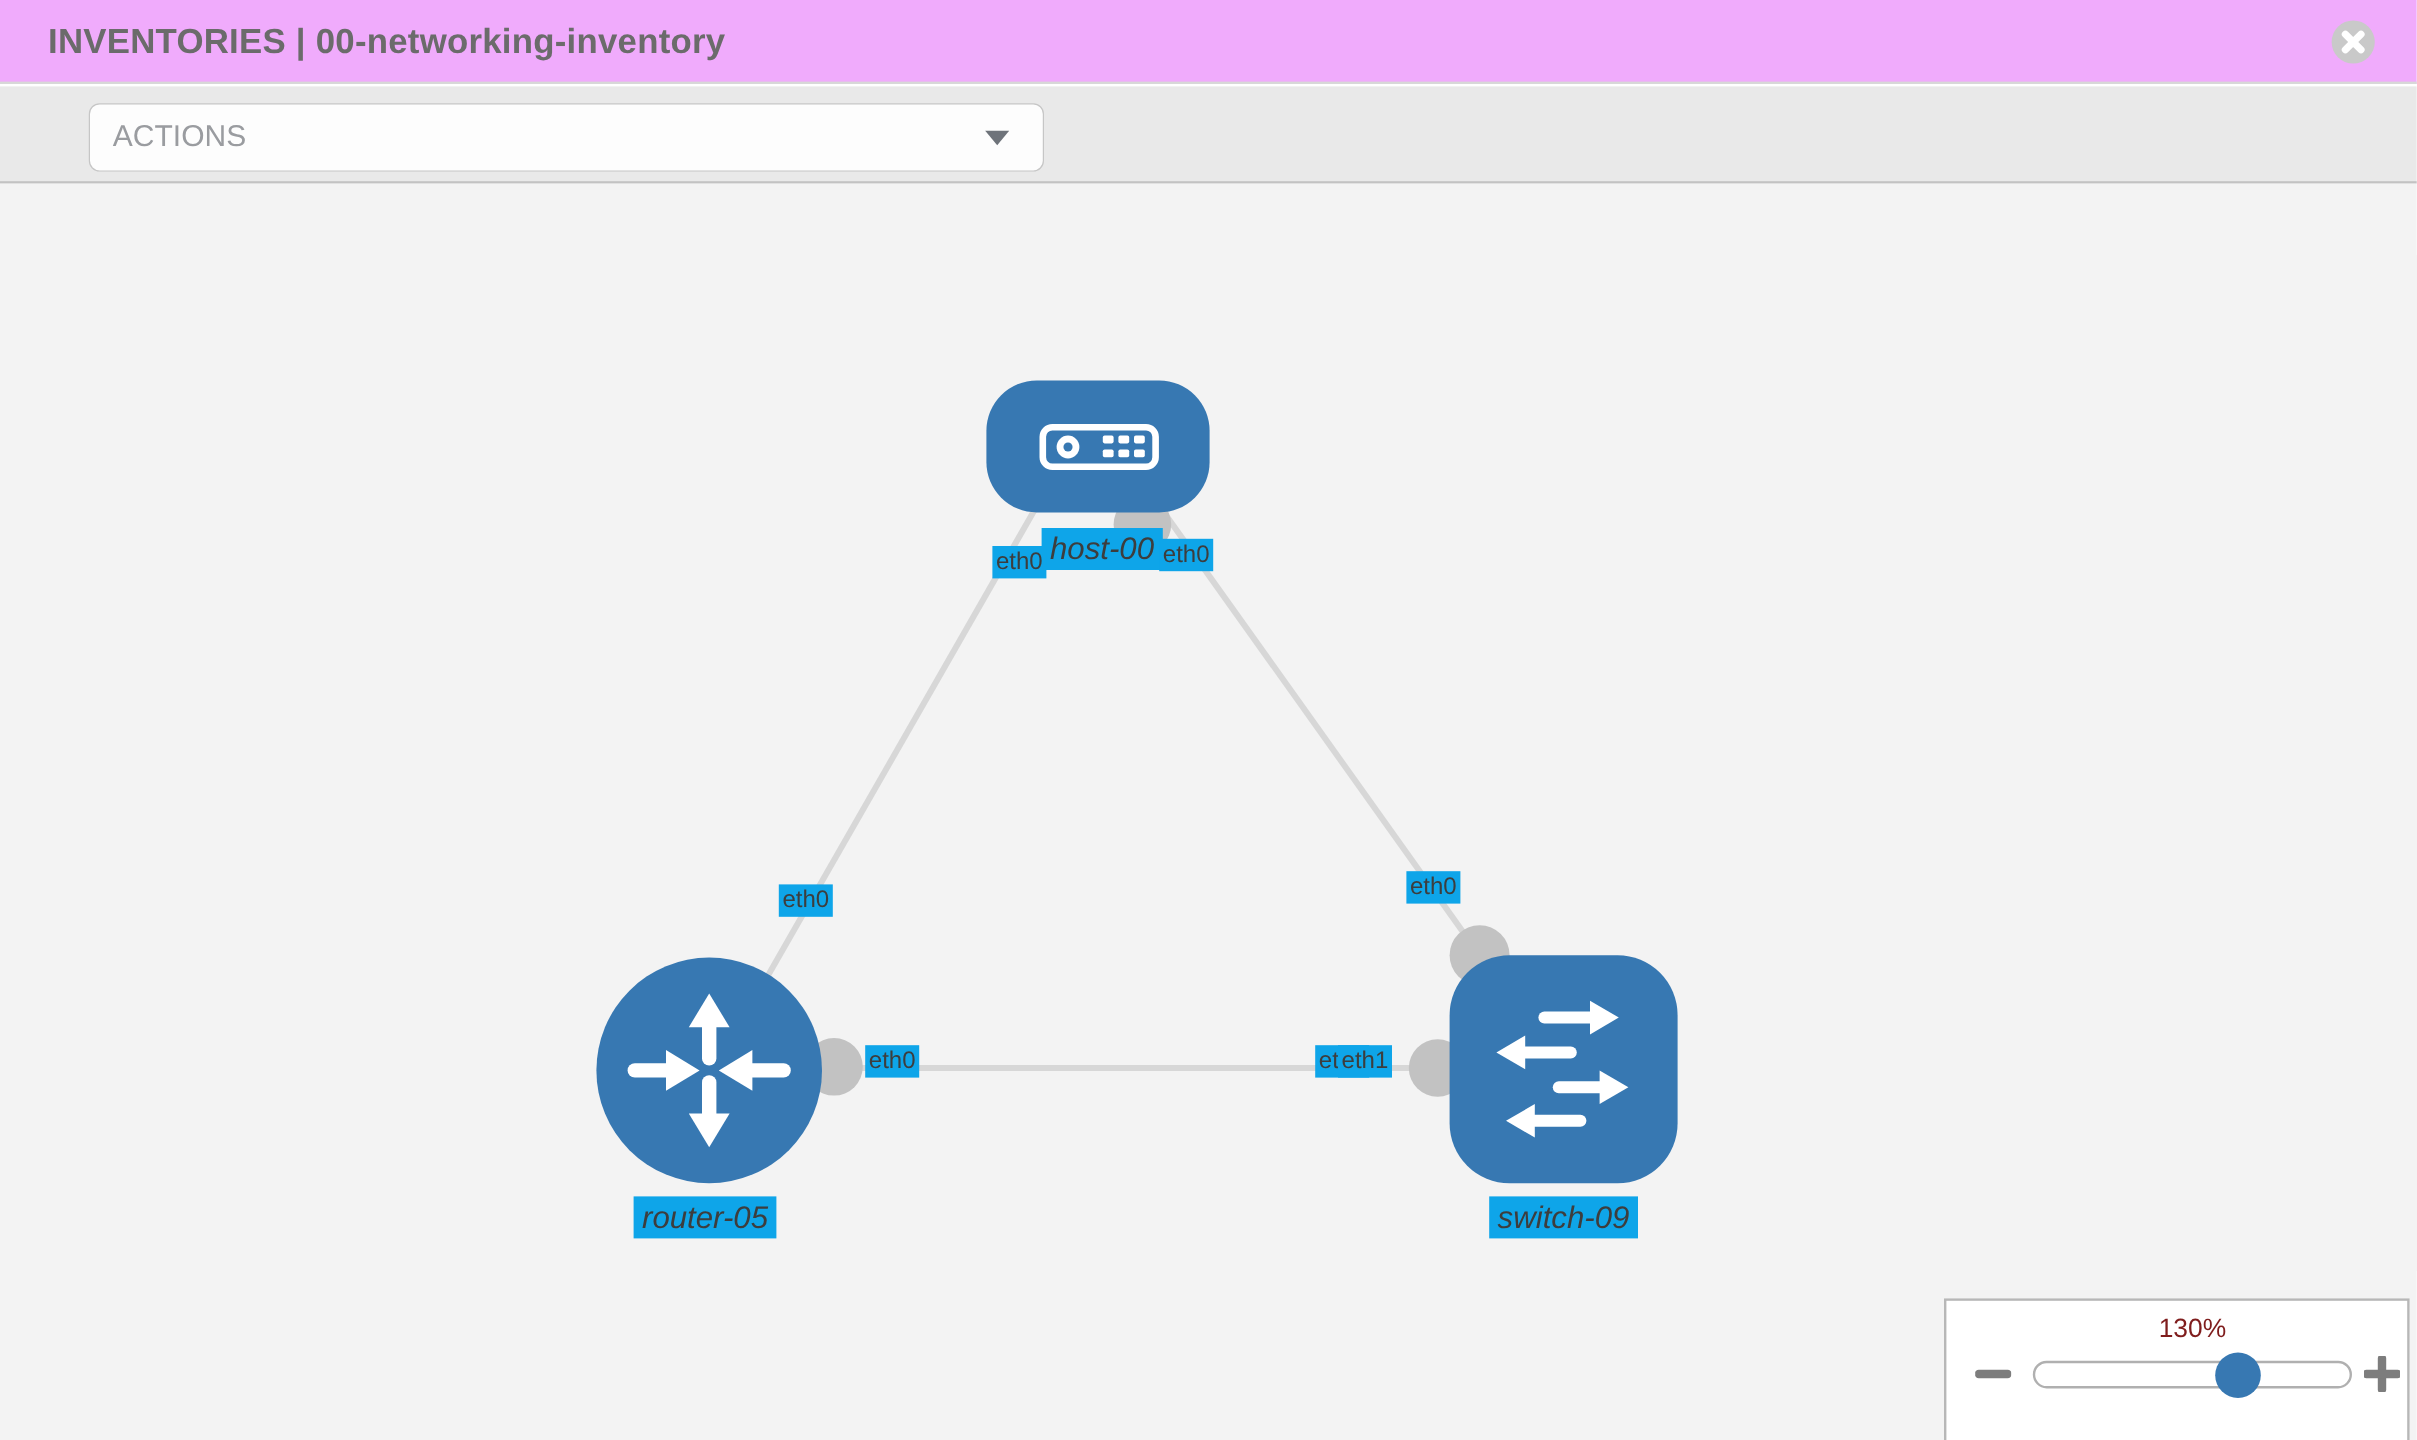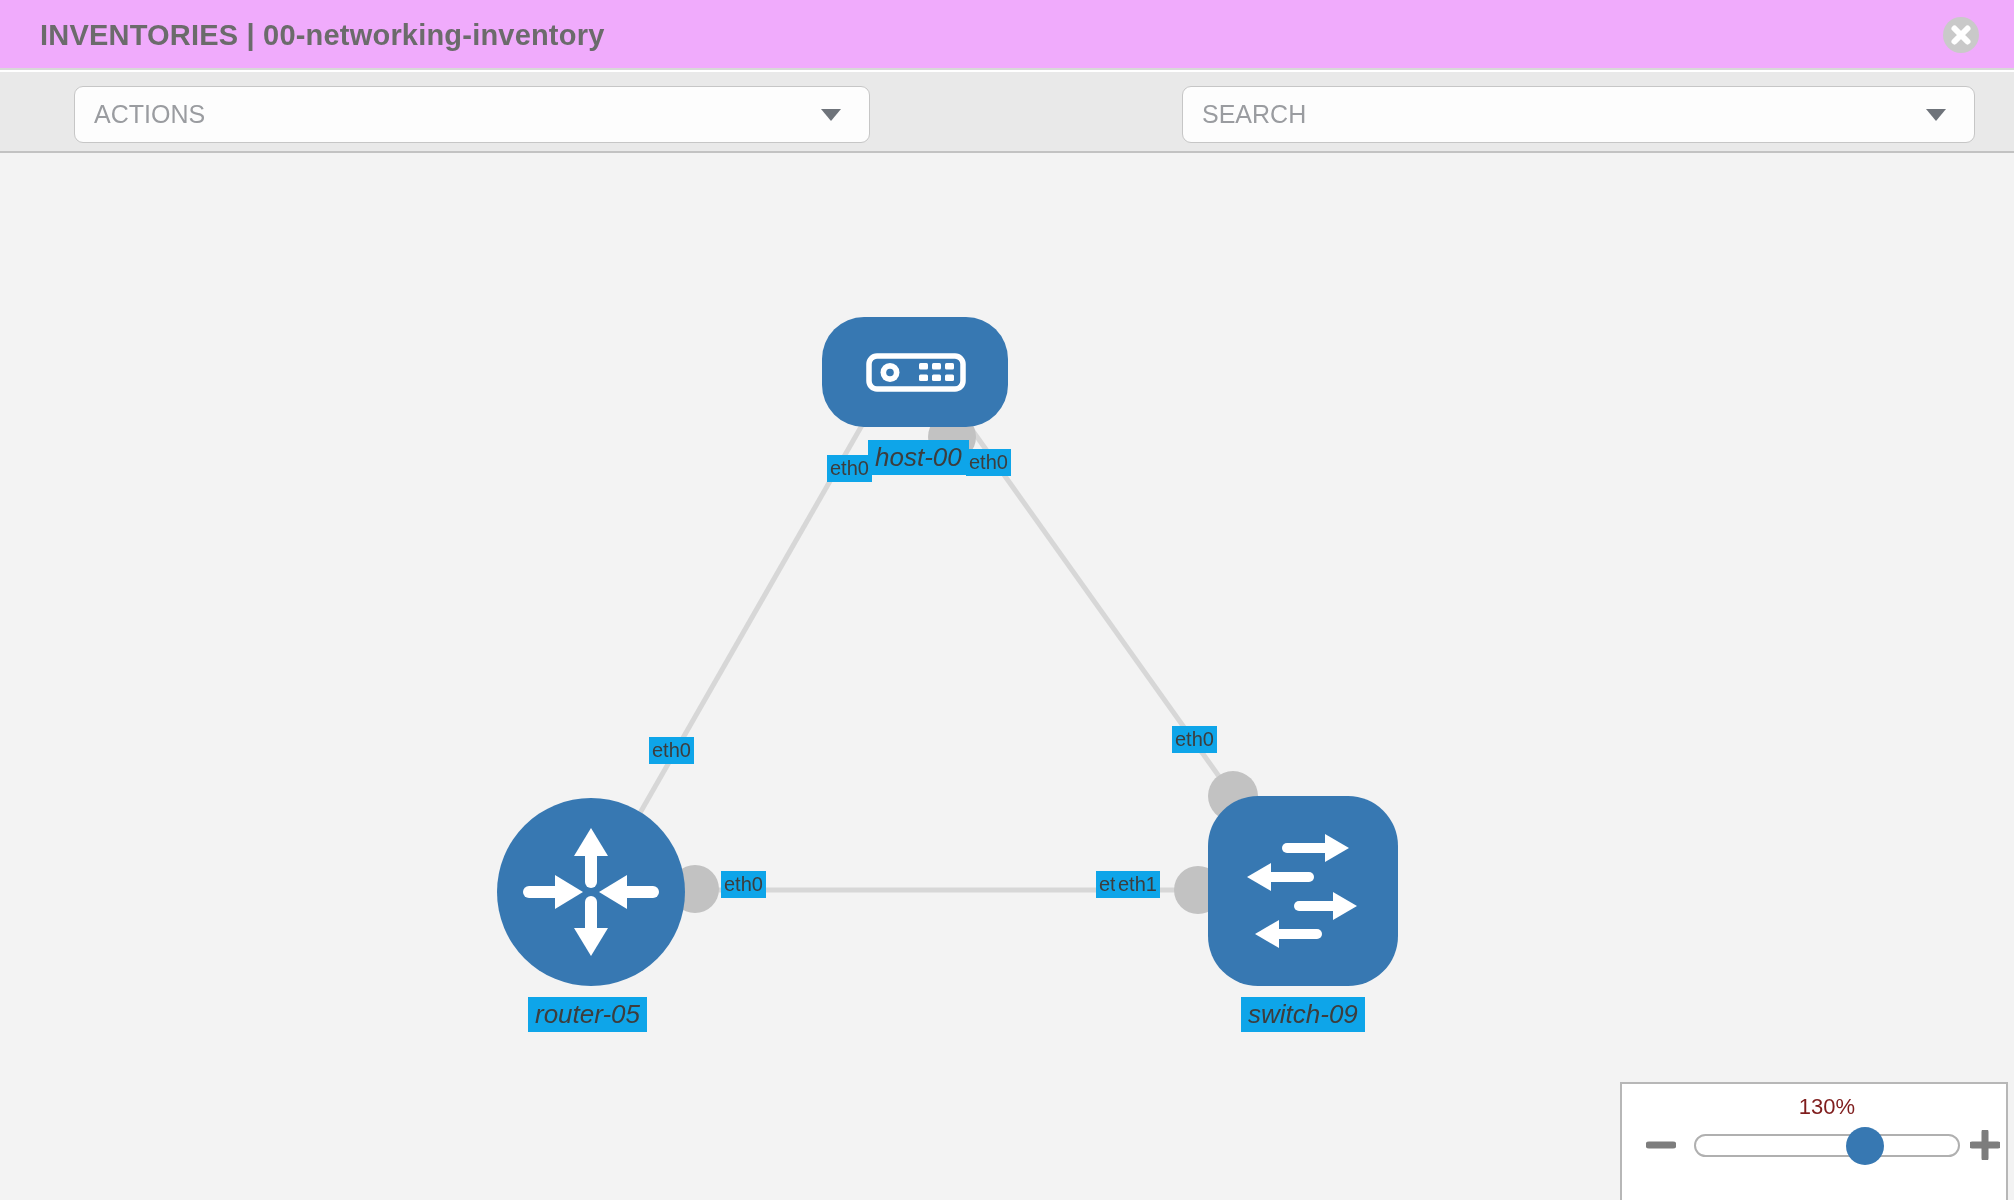--- a/index.html
+++ b/index.html
@@ -81,24 +81,20 @@
 
     <div class="tool-icon-btn" style="left:1113px;">
       <svg width="42" height="42" viewBox="0 0 42 42">
         <circle cx="14" cy="14" r="7" fill="none" stroke="#7e8692" stroke-width="5.5"></circle>
         <line x1="19.5" y1="19.5" x2="33" y2="33" stroke="#7e8692" stroke-width="6" stroke-linecap="round"></line>
         <line x1="33" y1="33" x2="37.5" y2="28.5" stroke="#7e8692" stroke-width="6" stroke-linecap="round"></line>
         <line x1="26.5" y1="26.5" x2="30.5" y2="22.5" stroke="#7e8692" stroke-width="5.5" stroke-linecap="round"></line>
       </svg>
     </div>
 
-    <div class="select-box search-box">
-      <span class="select-label">SEARCH</span>
-      <span class="select-caret"></span>
-    </div>
   </div>
 
   <div class="canvas">
 
     <svg class="topology-svg" width="2014" height="1047" viewBox="0 0 2014 1047">
 
       <line x1="885" y1="232" x2="640" y2="660" stroke="#d7d7d7" stroke-width="5"></line>
       <line x1="940" y1="232" x2="1233" y2="643" stroke="#d7d7d7" stroke-width="5"></line>
       <line x1="591" y1="737" x2="1212" y2="737" stroke="#d7d7d7" stroke-width="5"></line>
 

